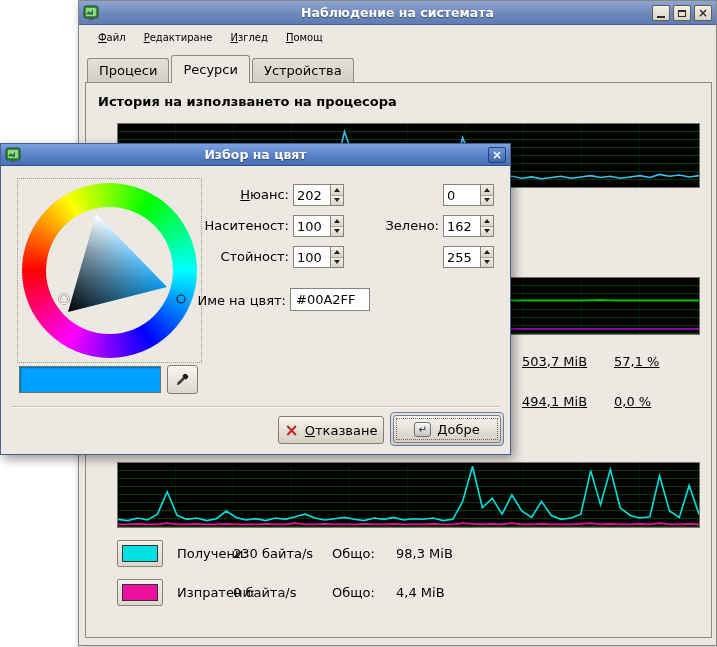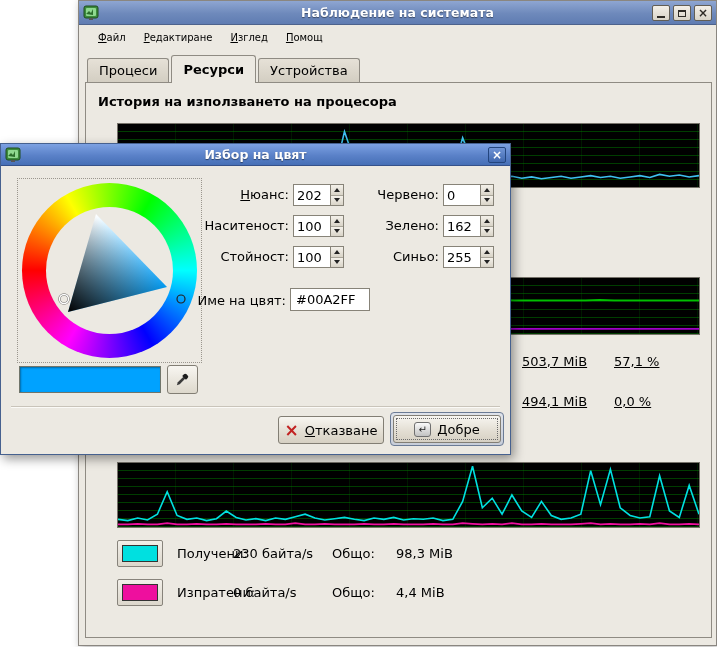--- a/index.html
+++ b/index.html
@@ -31,21 +31,21 @@
 
   .menubar { position:absolute; left:10px; top:27px; height:24px; display:flex; }
   .menu-item { display:inline-block; padding:4px 9px; font-size:10px; }
   .accel::first-letter { text-decoration:underline; }
 
   .tabs { position:absolute; left:8px; top:54px; height:28px; display:flex;
           align-items:flex-end; z-index:2; }
   .tab { display:inline-block; padding:0 11px; height:24px; line-height:23px; font-size:13px;
          background:linear-gradient(#e6e1d7,#d3cec2); border:1px solid #8f8b83;
          border-bottom:none; border-radius:3px 3px 0 0; margin-right:2px; margin-bottom:1px; }
-  .tab.active { height:28px; line-height:27px; background:#ece9e2; margin-bottom:0; z-index:3;font-weight:bold; }
+  .tab.active { height:28px; line-height:27px; background:#ece9e2; margin-bottom:0; z-index:3; }
 
   .notebook { position:absolute; left:6px; top:81px; width:627px; height:556px;
               border:1px solid #8f8b83; background:#ece9e2; }
   .section-title { position:absolute; left:12px; top:11px; font-weight:bold; font-size:13px; }
 
   .chart { position:absolute; border:1px solid #76726a; background-color:#000;
            background-image:
              repeating-linear-gradient(to bottom, transparent 0 7px, rgba(0,135,0,.45) 7px 8px),
              repeating-linear-gradient(to right, transparent 0 57px, rgba(0,110,0,.22) 57px 58px); }
   .chart svg.plot { position:absolute; left:0; top:0; width:100%; height:100%; display:block; }
@@ -293,21 +293,20 @@
       <span class="arrows">
           <span class="sp-btn up">
             <i class="tri-up"></i>
           </span>
           <span class="sp-btn">
             <i class="tri-dn"></i>
           </span>
         </span>
     </div>
 
-    <div class="fld-label lab-c2 row-y0">Червено:</div>
     <div class="spin spin-c2 row-y0">
       <input class="num" value="0" style="">
       <span class="arrows">
           <span class="sp-btn up">
             <i class="tri-up"></i>
           </span>
           <span class="sp-btn">
             <i class="tri-dn"></i>
           </span>
         </span>
@@ -317,21 +316,20 @@
       <input class="num" value="162" style="">
       <span class="arrows">
           <span class="sp-btn up">
             <i class="tri-up"></i>
           </span>
           <span class="sp-btn">
             <i class="tri-dn"></i>
           </span>
         </span>
     </div>
-    <div class="fld-label lab-c2 row-y2">Синьо:</div>
     <div class="spin spin-c2 row-y2">
       <input class="num" value="255" style="">
       <span class="arrows">
           <span class="sp-btn up">
             <i class="tri-up"></i>
           </span>
           <span class="sp-btn">
             <i class="tri-dn"></i>
           </span>
         </span>

